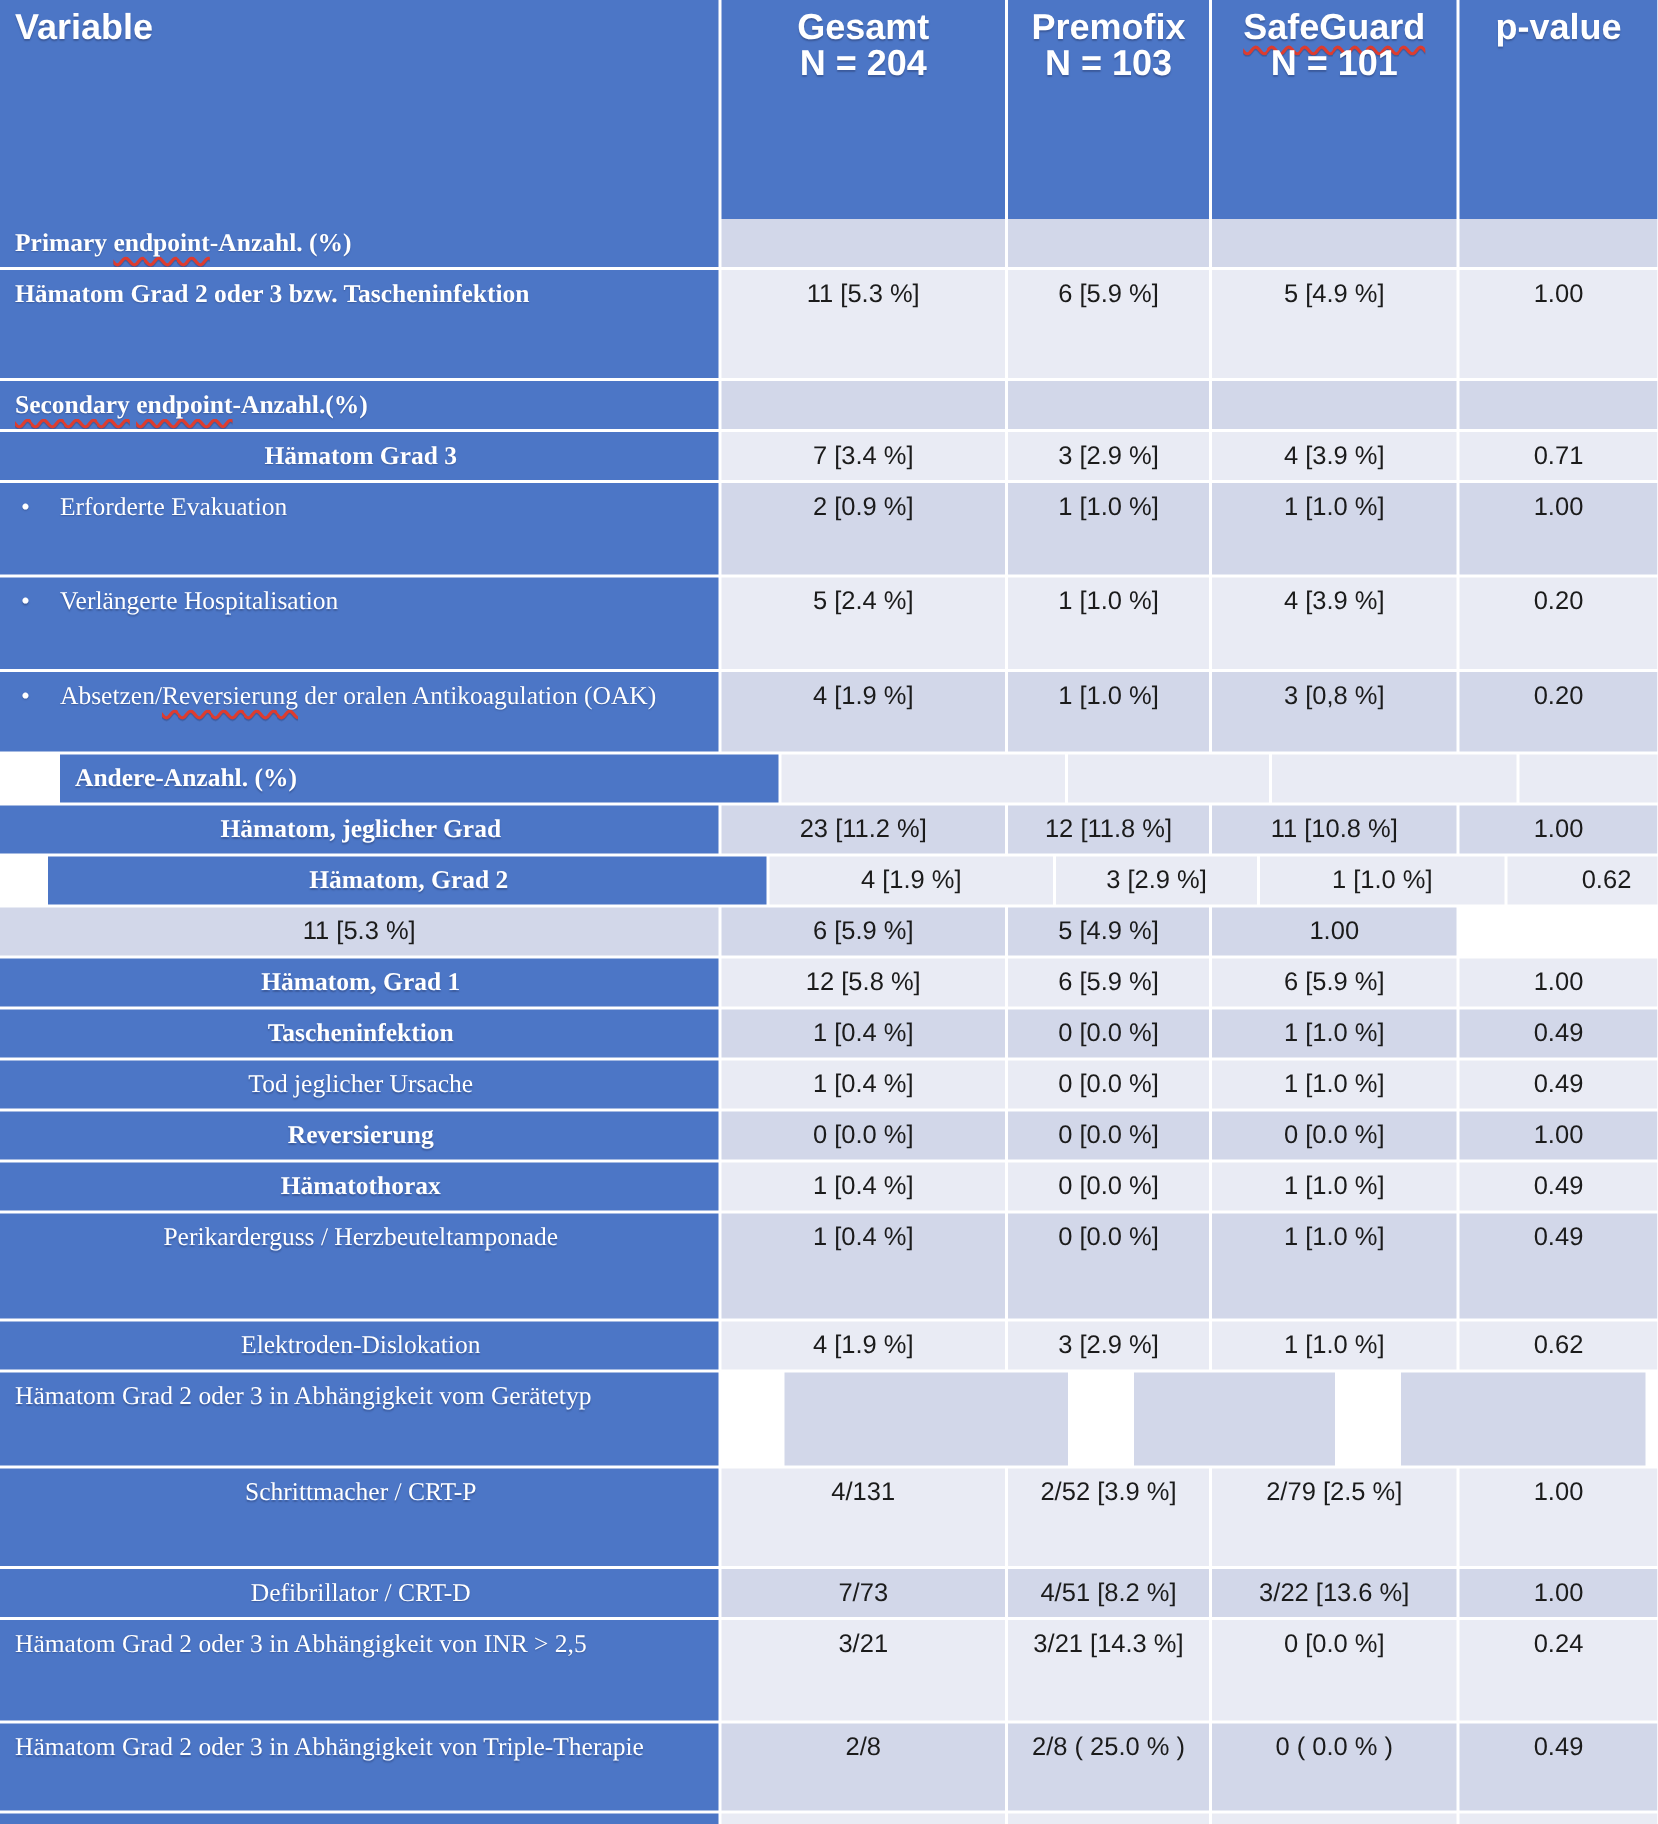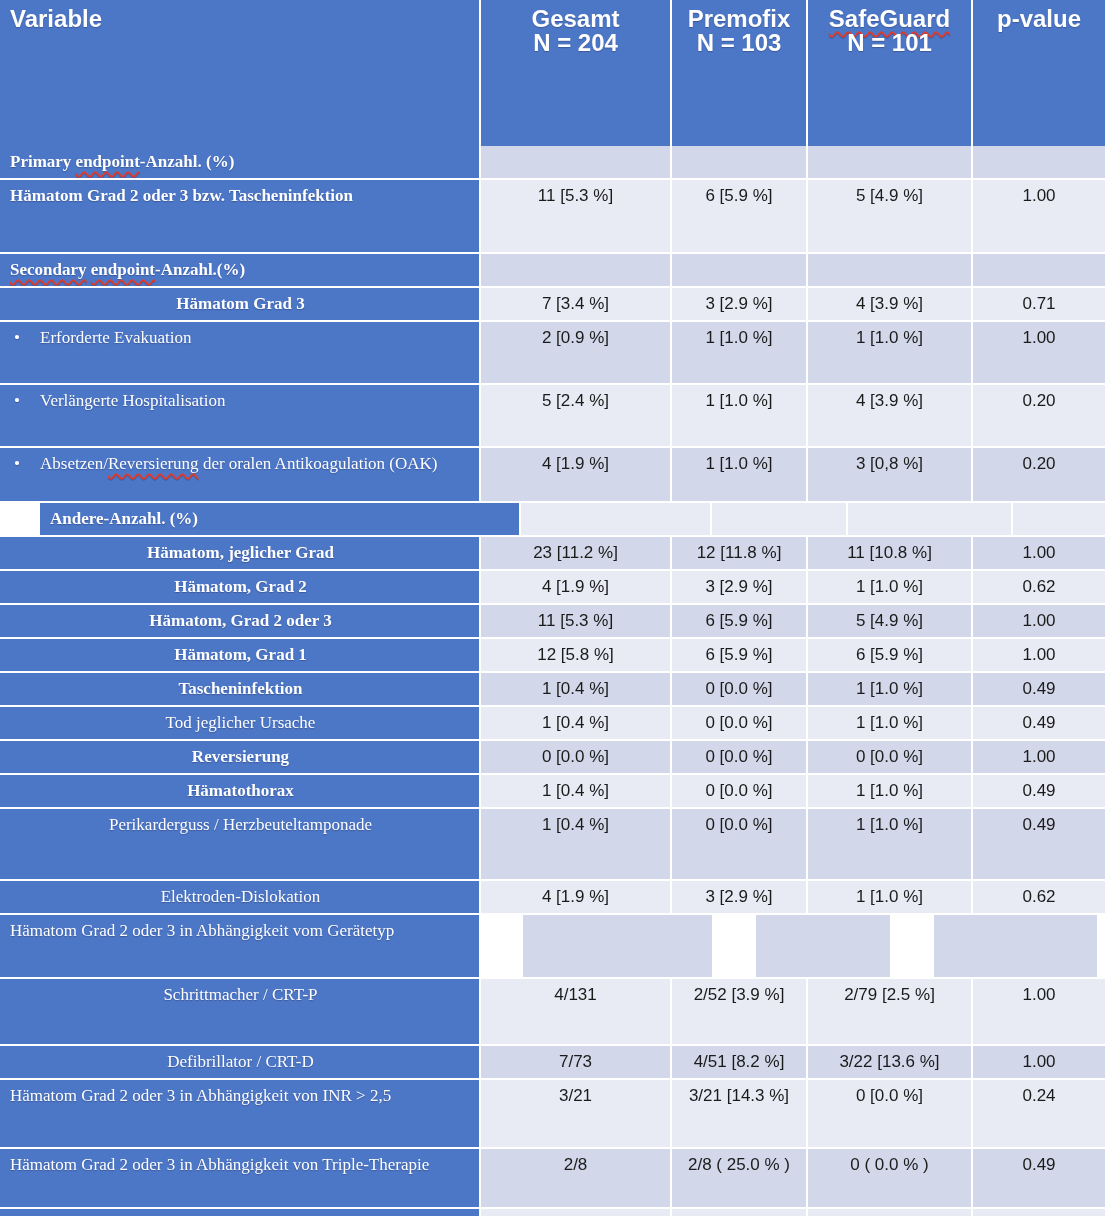--- a/index.html
+++ b/index.html
@@ -151,29 +151,28 @@
         <div class="cell data-cell band-light"></div>
         <div class="cell data-cell band-light"></div>
       </div>
       <div class="row body-row" style="min-height: 28px;">
         <div class="cell label-cell center bold"><span>Hämatom, jeglicher Grad</span></div>
         <div class="cell data-cell band-dark">23 [11.2 %]</div>
         <div class="cell data-cell band-dark">12 [11.8 %]</div>
         <div class="cell data-cell band-dark">11 [10.8 %]</div>
         <div class="cell data-cell band-dark">1.00</div>
       </div>
-      <div class="row body-row" style="min-height: 28px;">
+      <div class="row body-row" style="min-height: 28px; padding-left: 32px;">
         <div class="cell label-cell center bold"><span>Hämatom, Grad 2</span></div>
         <div class="cell data-cell band-light">4 [1.9 %]</div>
         <div class="cell data-cell band-light">3 [2.9 %]</div>
         <div class="cell data-cell band-light">1 [1.0 %]</div>
         <div class="cell data-cell band-light">0.62</div>
       </div>
       <div class="row body-row" style="min-height: 28px;">
-        <div class="cell label-cell center bold"><span>Hämatom, Grad 2 oder 3</span></div>
         <div class="cell data-cell band-dark">11 [5.3 %]</div>
         <div class="cell data-cell band-dark">6 [5.9 %]</div>
         <div class="cell data-cell band-dark">5 [4.9 %]</div>
         <div class="cell data-cell band-dark">1.00</div>
       </div>
       <div class="row body-row" style="min-height: 29px; border-radius: 13px;">
         <div class="cell label-cell center bold"><span>Hämatom, Grad 1</span></div>
         <div class="cell data-cell band-light">12 [5.8 %]</div>
         <div class="cell data-cell band-light">6 [5.9 %]</div>
         <div class="cell data-cell band-light">6 [5.9 %]</div>

